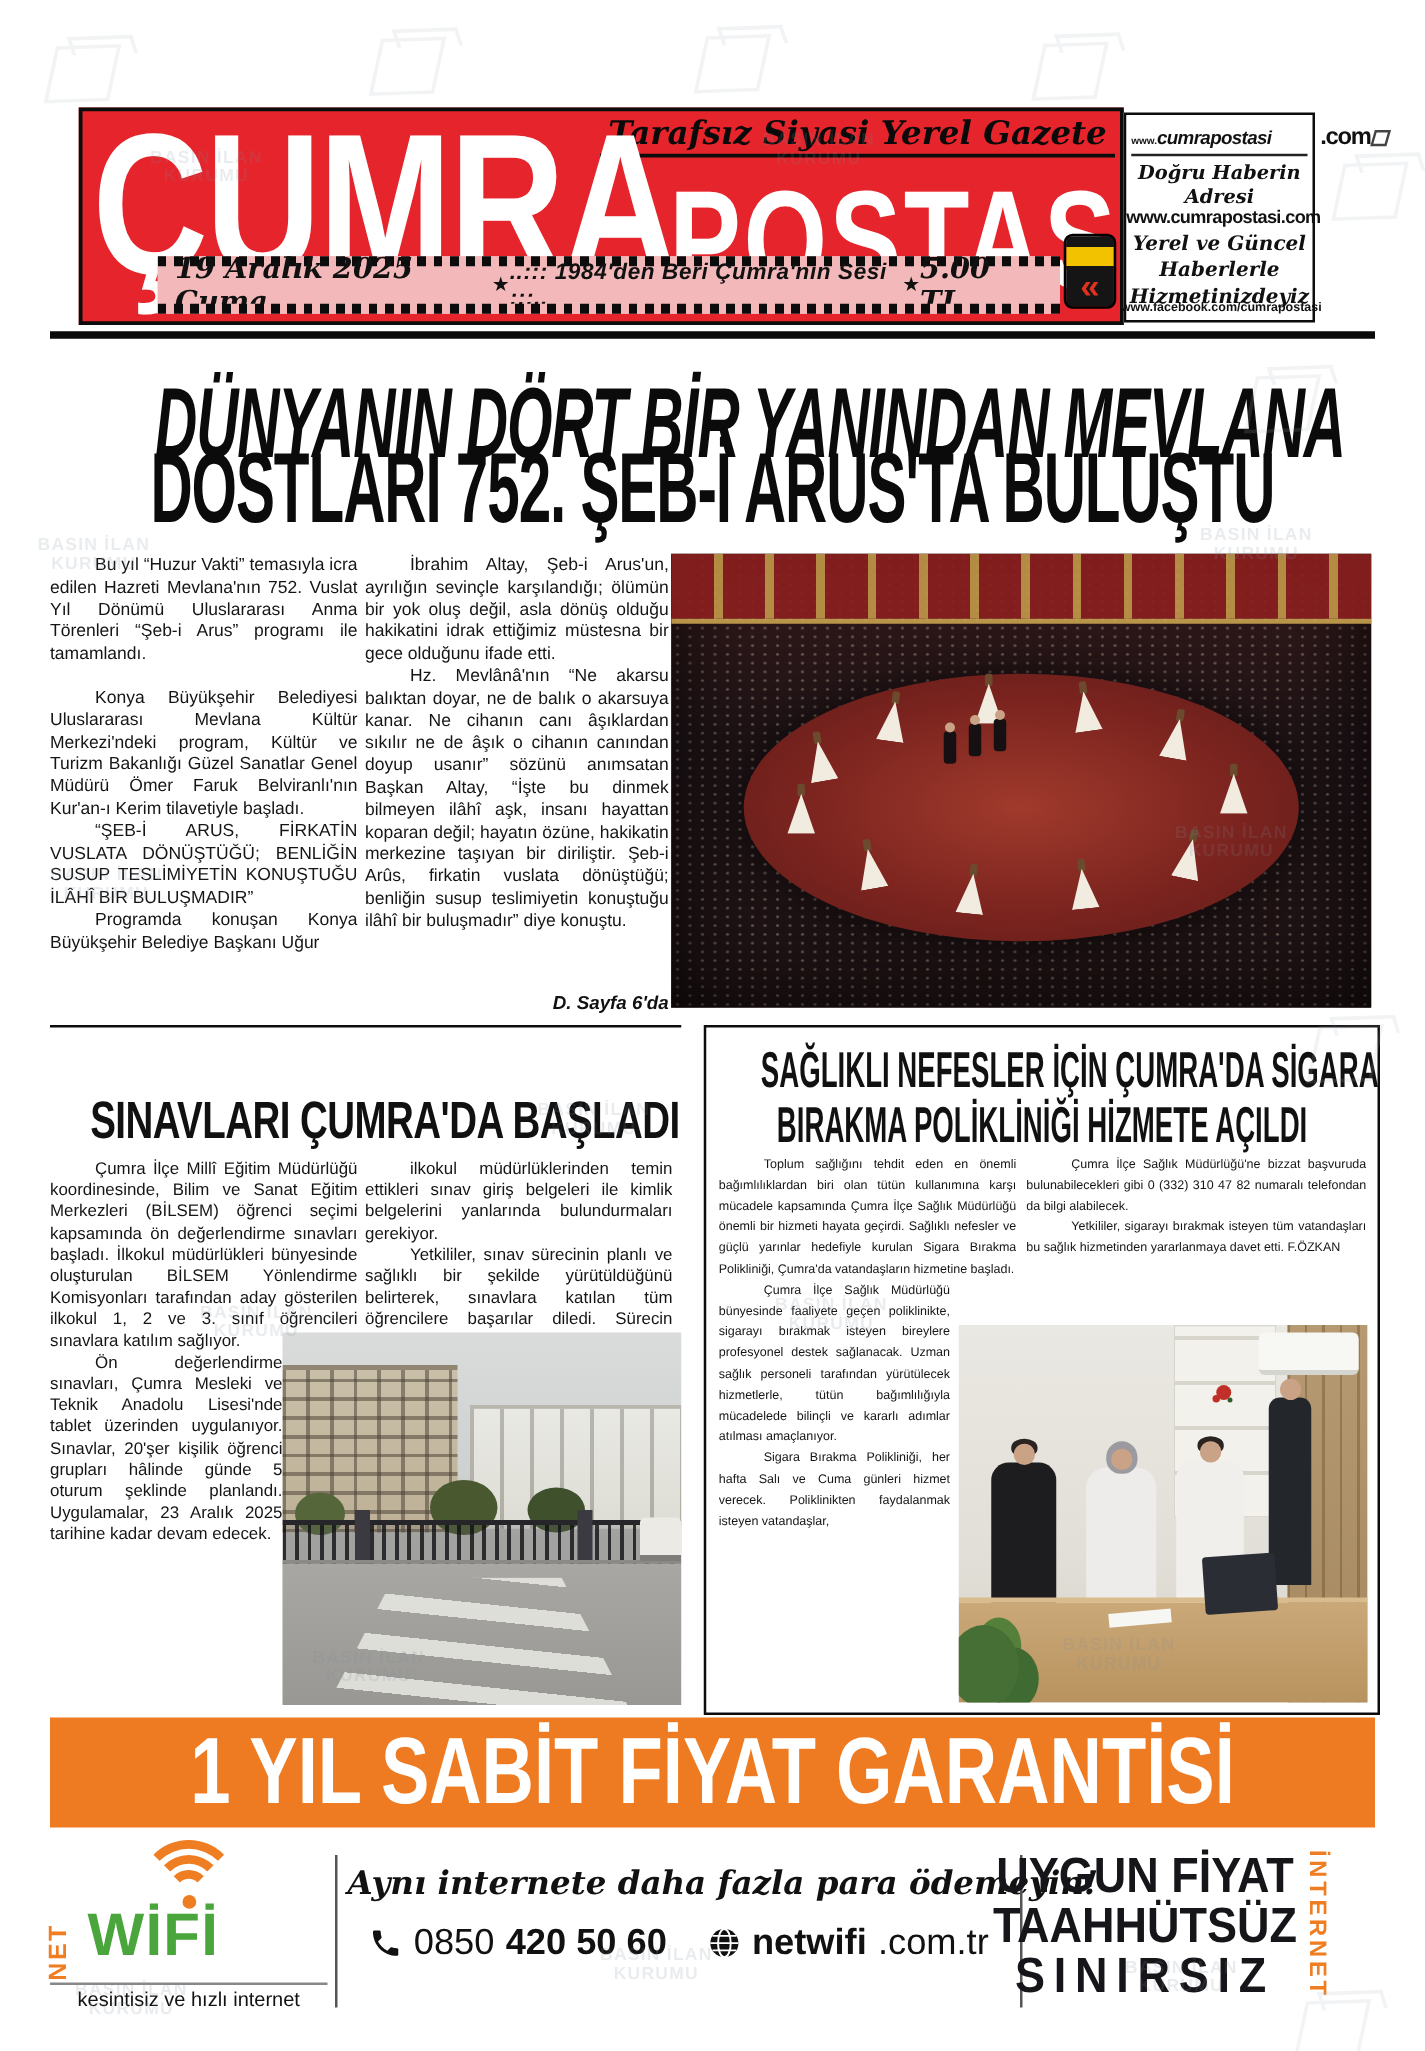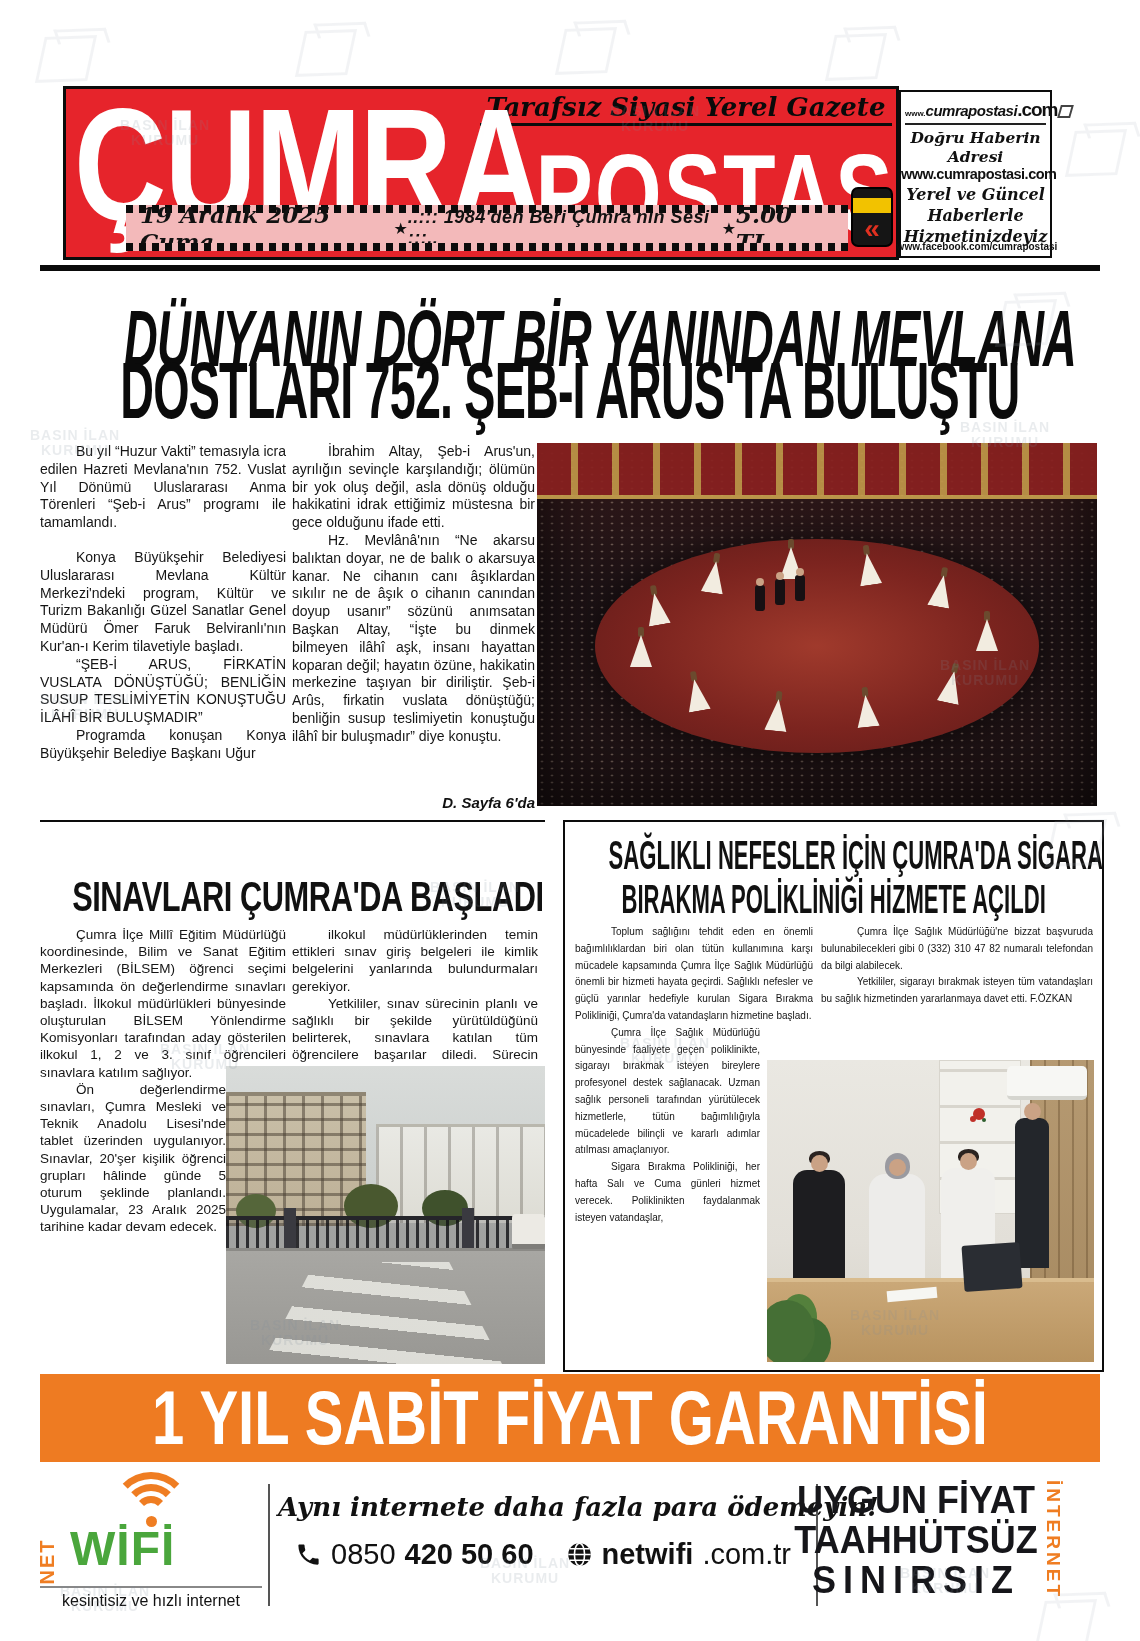--- a/index.html
+++ b/index.html
@@ -38,21 +38,21 @@
   .battery { position:absolute; right:3px; bottom:10px; width:38px; height:56px; z-index:5;
              background:linear-gradient(180deg,#151515 0 16%, #f2c200 16% 42%, #151515 42% 100%);
              border:2px solid #000; border-radius:7px; }
   .battery::after { content:"«"; position:absolute; left:50%; top:46%; transform:translateX(-50%);
                     color:#e03020; font-size:28px; font-weight:bold; line-height:28px; }
   .info-box { position:absolute; left:899px; top:90px; width:149px; height:164px;
               border:2px solid #0c0c0c; background:#fff; text-align:center; }
   .ib-logo { margin:7px 4px 2px 4px; border-bottom:2px solid #222; padding-bottom:2px; white-space:nowrap; }
   .ib-www { font-size:8px; font-weight:bold; }
   .ib-name { font-size:15px; font-weight:bold; letter-spacing:-0.5px;font-style:italic; }
-  .ib-com { font-size:19px; font-weight:bold; letter-spacing:-1px; }
+  .ib-com { font-size:19px; font-weight:bold; letter-spacing:-1px;padding-left:39px; }
   .cube3d { display:inline-block; width:9px; height:9px; border:2px solid #444; transform:skewX(-16deg);
             margin-left:1px; vertical-align:middle; }
   .ib-addr { font-family:"DejaVu Serif", serif; font-style:italic; font-weight:bold; font-size:15.5px; margin-top:3px; }
   .ib-url { font-weight:bold; font-size:14.5px; letter-spacing:-0.5px; }
   .ib-lines { font-family:"DejaVu Serif", serif; font-style:italic; font-weight:bold; font-size:16px;
               line-height:21px; margin-top:2px; }
   .ib-fb { position:absolute; left:2px; right:2px; bottom:4px; font-size:10px; font-weight:bold;
            display:flex; align-items:center; justify-content:center; gap:3px; }
   .mast-rule { position:absolute; left:40px; top:265px; width:1060px; height:6px; background:#0a0a0a; }
 

